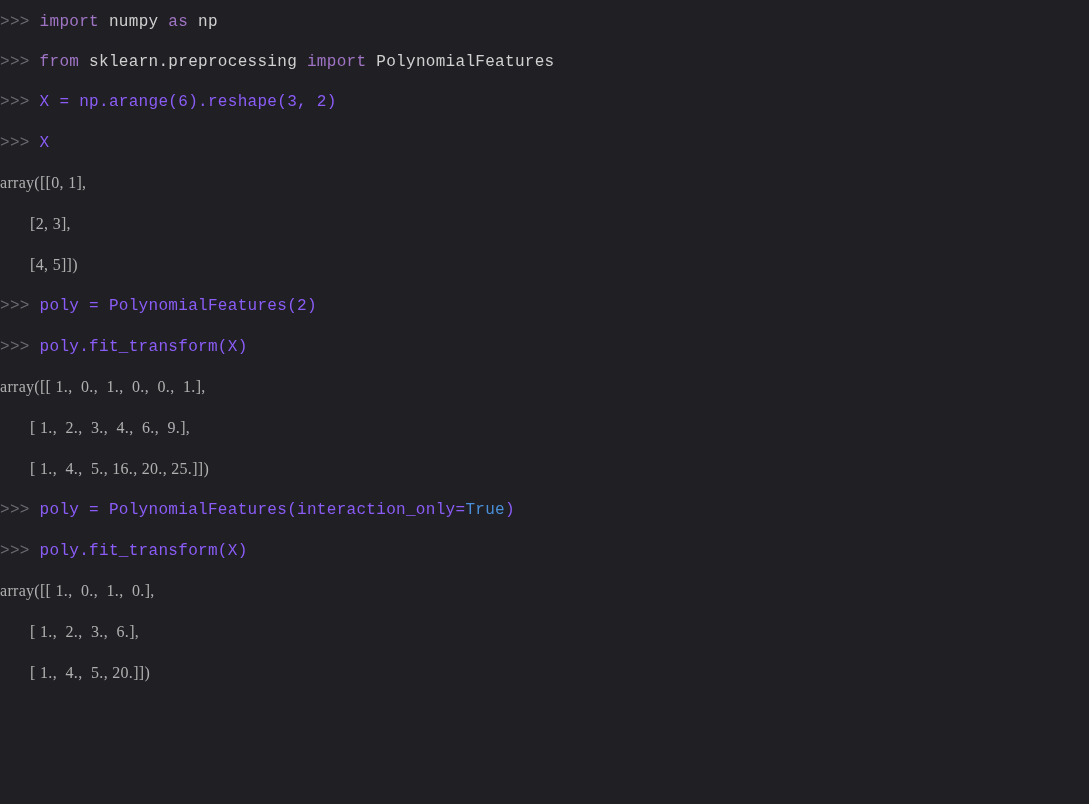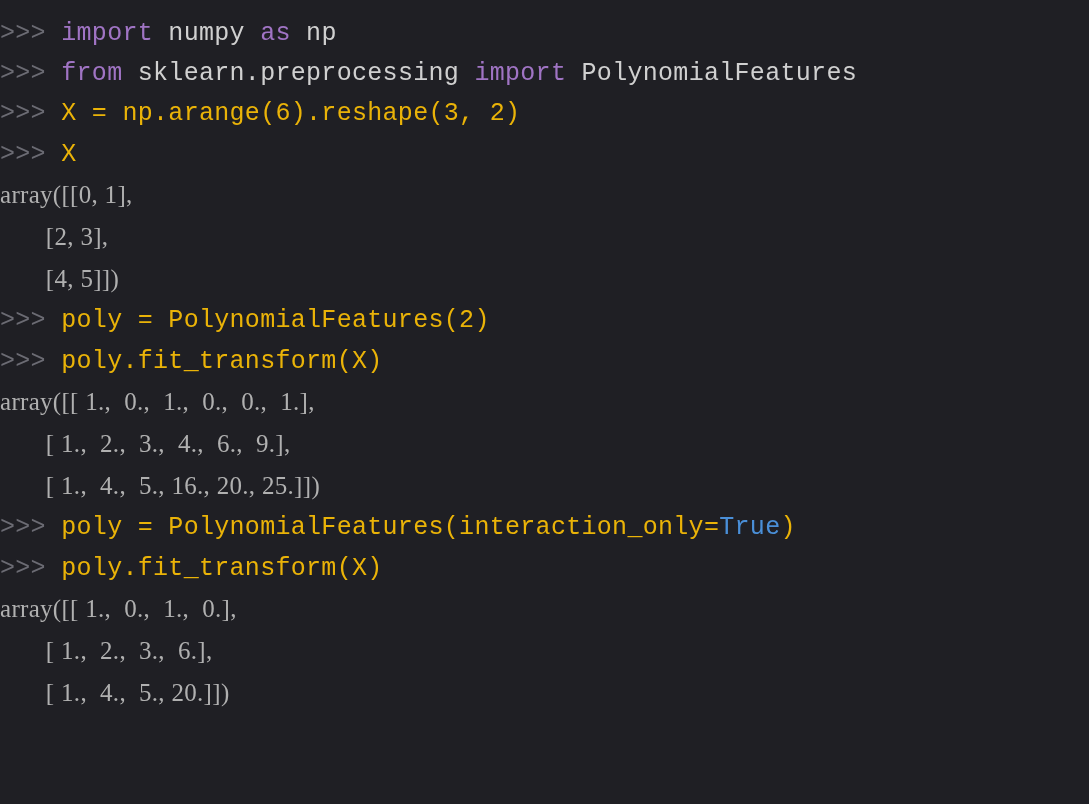--- a/index.html
+++ b/index.html
@@ -5,32 +5,32 @@
   html, body {
     margin: 0;
     padding: 0;
     background: #1f1f24;
     width: 1089px;
     height: 804px;
     overflow: hidden;
   }
   pre.code {
     margin: 0;
-    padding: 14px 0 0 0;
+    padding: 2px 0 0 0;
     font-family: "Courier New", Courier, monospace;
-    font-size: 25px;
+    font-size: 16px;
     line-height: 40.2px;
     white-space: pre;
     color: #d0d0d0;
     letter-spacing: 0.3px;
   }
   .prompt { color: #6b6b73; }
   .kw     { color: #a074c4; }   
   .mod    { color: #d0d0d0; }   
   .ascl   { color: #d0d0d0; }   
   .out    { color: #b0b0b0; font-family: Liberation Serif, serif; }   
   .true   { color: #4a8fd8; text-align: right; }   
-  .code-text { color: #eab308; }
+  .code-text { color: #8b5cf6; }
 </style>
 </head>
 <body>
 
 <pre class="code" id="terminal"><div><span class="prompt">&gt;&gt;&gt; </span><span class="kw">import</span><span class="mod"> numpy </span><span class="kw">as</span><span class="ascl"> np</span></div><div><span class="prompt">&gt;&gt;&gt; </span><span class="kw">from</span><span class="mod"> sklearn.preprocessing </span><span class="kw">import</span><span class="ascl"> PolynomialFeatures</span></div><div><span class="prompt">&gt;&gt;&gt; </span><span class="code-text">X = np.arange(6).reshape(3, 2)</span></div><div><span class="prompt">&gt;&gt;&gt; </span><span class="code-text">X</span></div><div><span class="out">array([[0, 1],</span></div><div><span class="out">       [2, 3],</span></div><div><span class="out">       [4, 5]])</span></div><div><span class="prompt">&gt;&gt;&gt; </span><span class="code-text">poly = PolynomialFeatures(2)</span></div><div><span class="prompt">&gt;&gt;&gt; </span><span class="code-text">poly.fit_transform(X)</span></div><div><span class="out">array([[ 1.,  0.,  1.,  0.,  0.,  1.],</span></div><div><span class="out">       [ 1.,  2.,  3.,  4.,  6.,  9.],</span></div><div><span class="out">       [ 1.,  4.,  5., 16., 20., 25.]])</span></div><div><span class="prompt">&gt;&gt;&gt; </span><span class="code-text">poly = PolynomialFeatures(interaction_only=</span><span class="true">True</span><span class="code-text">)</span></div><div><span class="prompt">&gt;&gt;&gt; </span><span class="code-text">poly.fit_transform(X)</span></div><div><span class="out">array([[ 1.,  0.,  1.,  0.],</span></div><div><span class="out">       [ 1.,  2.,  3.,  6.],</span></div><div><span class="out">       [ 1.,  4.,  5., 20.]])</span></div></pre>
 
 </body></html>

